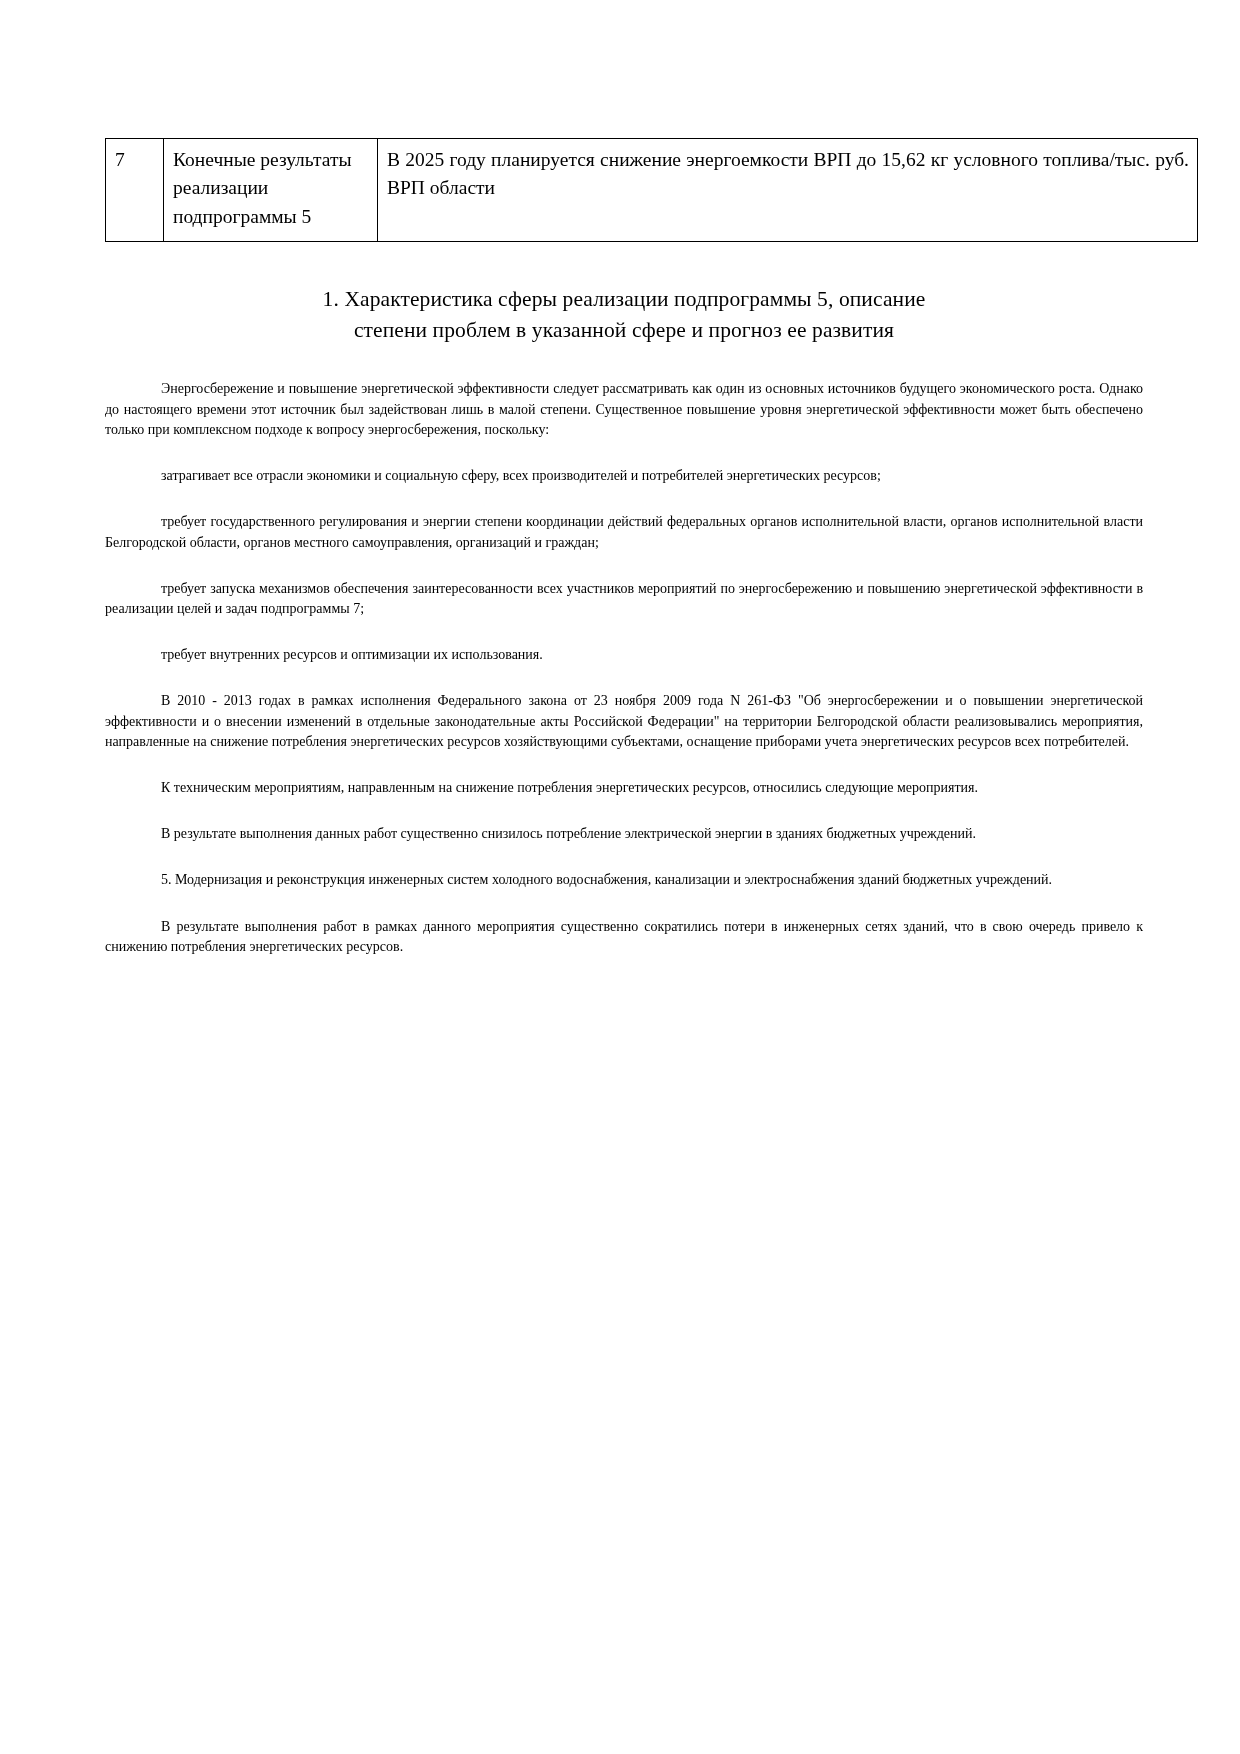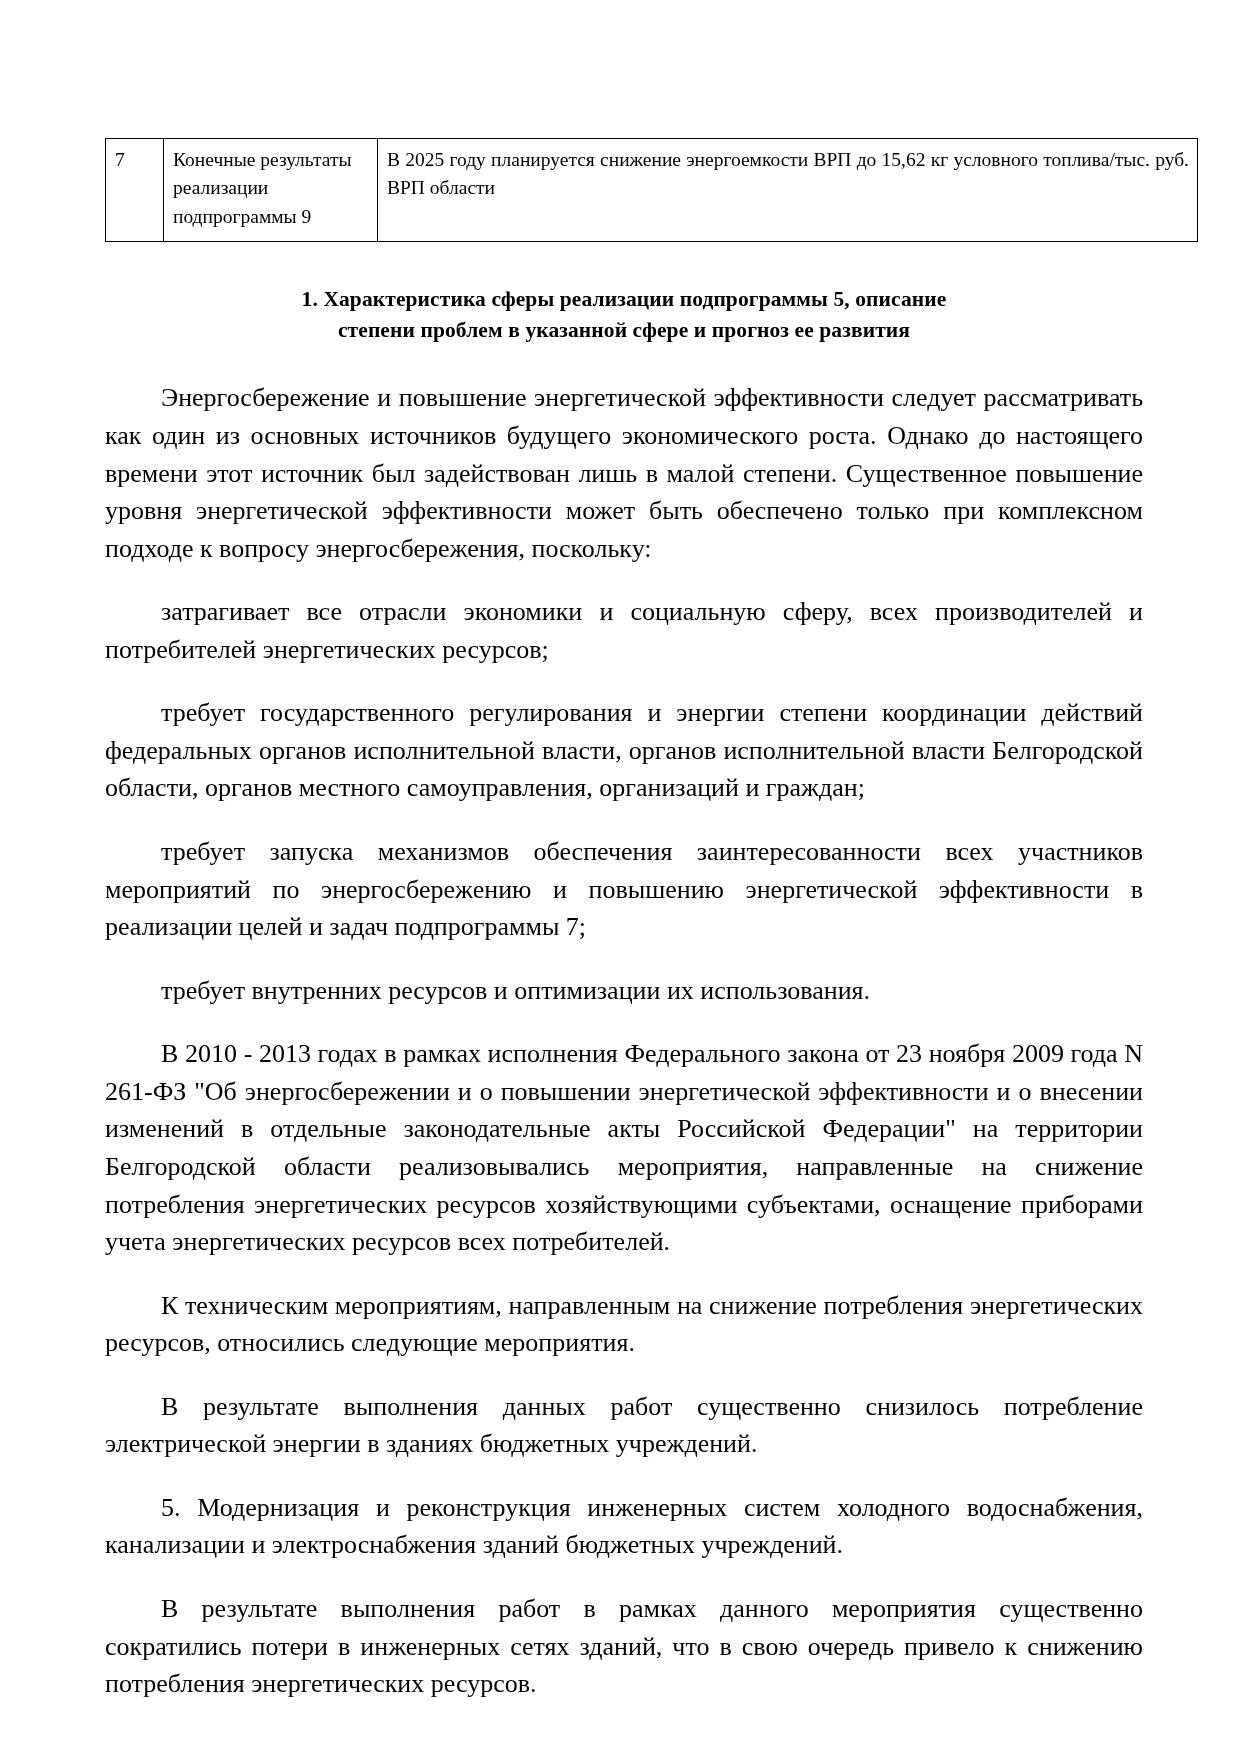--- a/index.html
+++ b/index.html
@@ -36,50 +36,50 @@
     font-size: 19.5px;
     line-height: 1.455;
   }
   td.col-num   { width: 40px; }
   td.col-name  { width: 196px; }
   td.col-value { width: 802px; text-align: justify; text-align-last: left; }
 
   
   h1.section-heading {
     font-size: 21.5px;
-    font-weight: bold;
+    font-weight: normal;
     text-align: center;
     line-height: 1.45;
     margin: 42px 0 0 0;
     padding: 0 38px;
     letter-spacing: 0.1px;
   }
 
   
   p.body-par {
-    font-size: 26px;
+    font-size: 14px;
     line-height: 1.445;
     text-align: justify;
     text-align-last: left;
     text-indent: 56px;
     margin: 26px 0 0 0;
     hyphens: none;
   }
   p.first-par { margin-top: 33px; }
 </style>
 </head>
 <body>
 
 <div class="page">
 
   <table class="info-table">
     <tbody>
       <tr>
         <td class="col-num">7</td>
-        <td class="col-name">Конечные результаты реализации подпрограммы 9</td>
+        <td class="col-name">Конечные результаты реализации подпрограммы 5</td>
         <td class="col-value">В 2025 году планируется снижение энергоемкости ВРП до 15,62 кг условного топлива/тыс. руб. ВРП области</td>
       </tr>
     </tbody>
   </table>
 
   <h1 class="section-heading">
     <span>1. Характеристика сферы реализации подпрограммы 5, описание</span>
     <br>
     <span>степени проблем в указанной сфере и прогноз ее развития</span>
   </h1>

